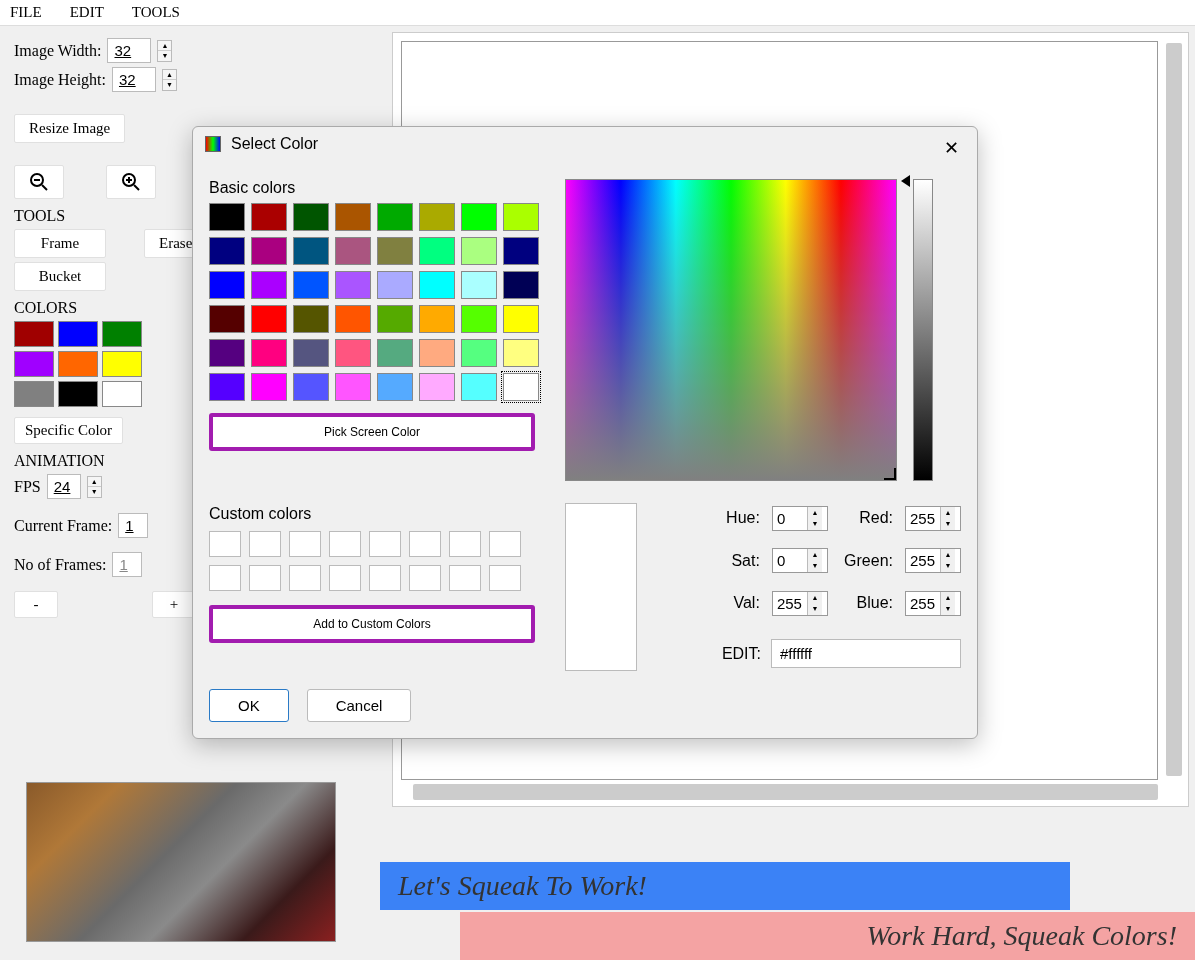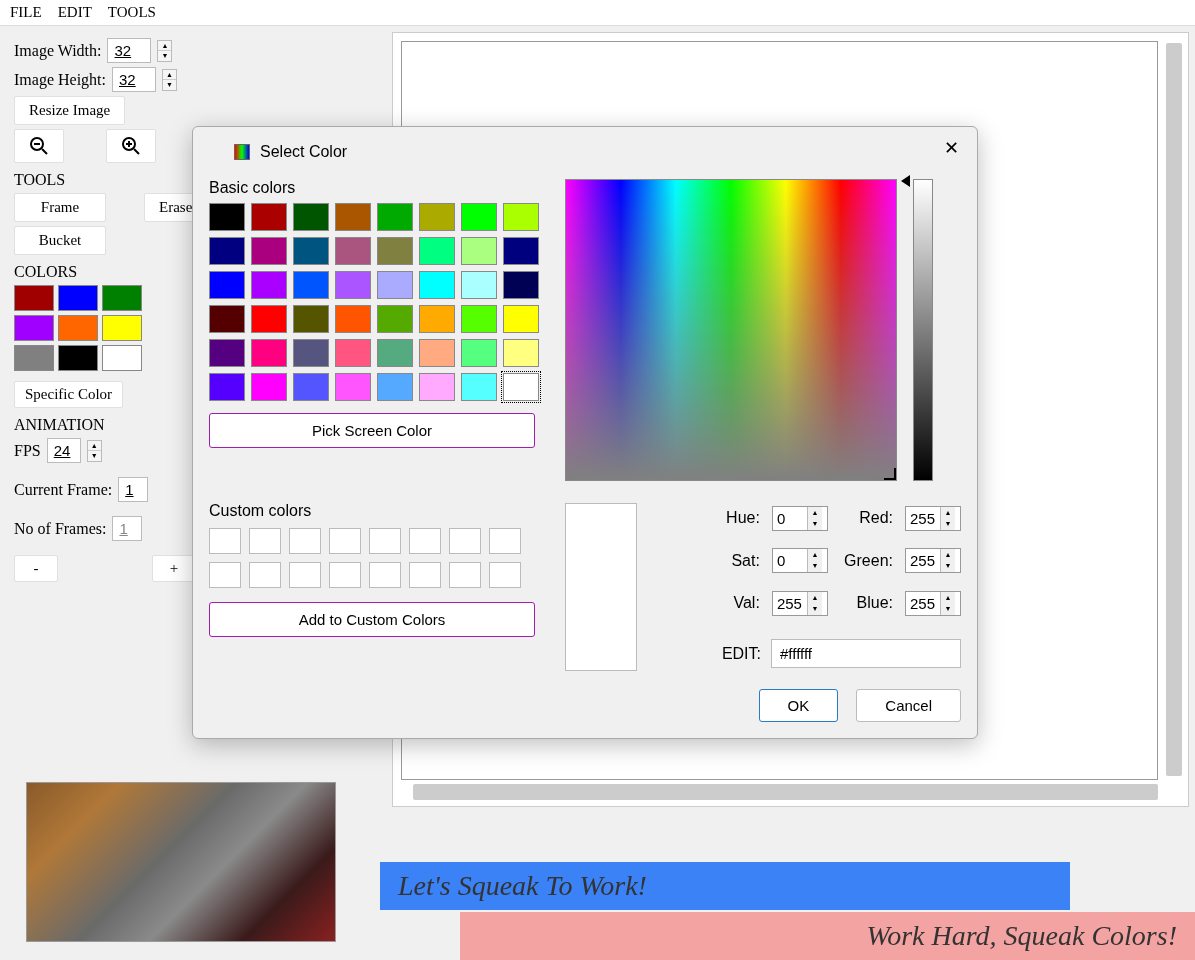--- a/index.html
+++ b/index.html
@@ -10,21 +10,21 @@
   width: 1195px;
   height: 960px;
   overflow: hidden;
   position: relative;
 }
 .menubar {
   background: #fff;
   border-bottom: 1px solid #ddd;
   padding: 4px 10px;
   display: flex;
-  gap: 16px;
+  gap: 28px;
 }
 .menubar span {
   font-family: "Comic Sans MS", cursive;
   font-size: 15px;
   cursor: pointer;
 }
 .main {
   display: flex;
   padding: 6px;
   gap: 6px;
@@ -175,24 +175,23 @@
   left: 192px;
   top: 126px;
   width: 786px;
   background: #f0f0f0;
   border: 1px solid #aaa;
   border-radius: 6px;
   box-shadow: 0 6px 24px rgba(0,0,0,0.25);
 }
 .dialog-title {
   display: flex;
-  align-items: flex-end;
+  align-items: flex-start;
   padding: 8px 12px;
   font-size: 16px;
-  margin-left: 29px;
 }
 .dialog-title .left { display: flex; align-items: center; gap: 10px; flex: 1; }
 .dlg-icon {
   width: 16px; height: 16px;
   background: linear-gradient(90deg, #f00, #0f0, #00f);
   border: 1px solid #666;
 }
 .close-x {
   font-size: 18px;
   cursor: pointer;
@@ -214,23 +213,23 @@
 }
 .bc {
   width: 36px; height: 28px;
   border: 1px solid #888;
   cursor: pointer;
 }
 .bc.selected { outline: 1px dotted #000; outline-offset: 1px; }
 .wide-btn {
   width: 326px;
   background: #fff;
-  border: 1px solid #a21caf;
+  border: 4px solid #a21caf;
   padding: 8px 0;
-  font-size: 15px;
+  font-size: 12px;
   cursor: pointer;
   border-radius: 3px;
   text-align: center;
   display: block;
 }
 .custom-colors {
   display: grid;
   grid-template-columns: repeat(8, 32px);
   gap: 8px;
   margin: 8px 0 14px;
@@ -339,21 +338,20 @@
 }
 .html-row input {
   border: 1px solid #bbb;
   padding: 5px 8px;
   width: 190px;
   font-size: 15px;
 }
 .dlg-buttons {
   grid-column: 1 / 3;
   display: flex;
-  justify-content: flex-end;
   gap: 18px;
   margin-top: 18px;
 }
 .dlg-buttons button {
   padding: 7px 28px;
   font-size: 15px;
   border: 1px solid #bbb;
   background: #fff;
   border-radius: 3px;
   cursor: pointer;
@@ -383,21 +381,21 @@
         </span>
     </div>
     <div class="row">
       <span class="lbl">Image Height:</span>
       <span class="numinput">32</span>
       <span class="spinbtns">
           <div>▲</div>
           <div>▼</div>
         </span>
     </div>
-    <div class="row" style="margin:4px 0;">
+    <div class="row" style="margin:22px 0;">
       <button class="btn">Resize Image</button>
     </div>
     <div class="row" style="gap:42px;">
       <button class="iconbtn">
         <svg width="20" height="20" viewBox="0 0 20 20">
             <circle cx="8" cy="8" r="6" fill="none" stroke="#000" stroke-width="2"></circle>
             <line x1="13" y1="13" x2="18" y2="18" stroke="#000" stroke-width="2"></line>
             <line x1="5" y1="8" x2="11" y2="8" stroke="#000" stroke-width="2"></line>
           </svg>
       </button>

